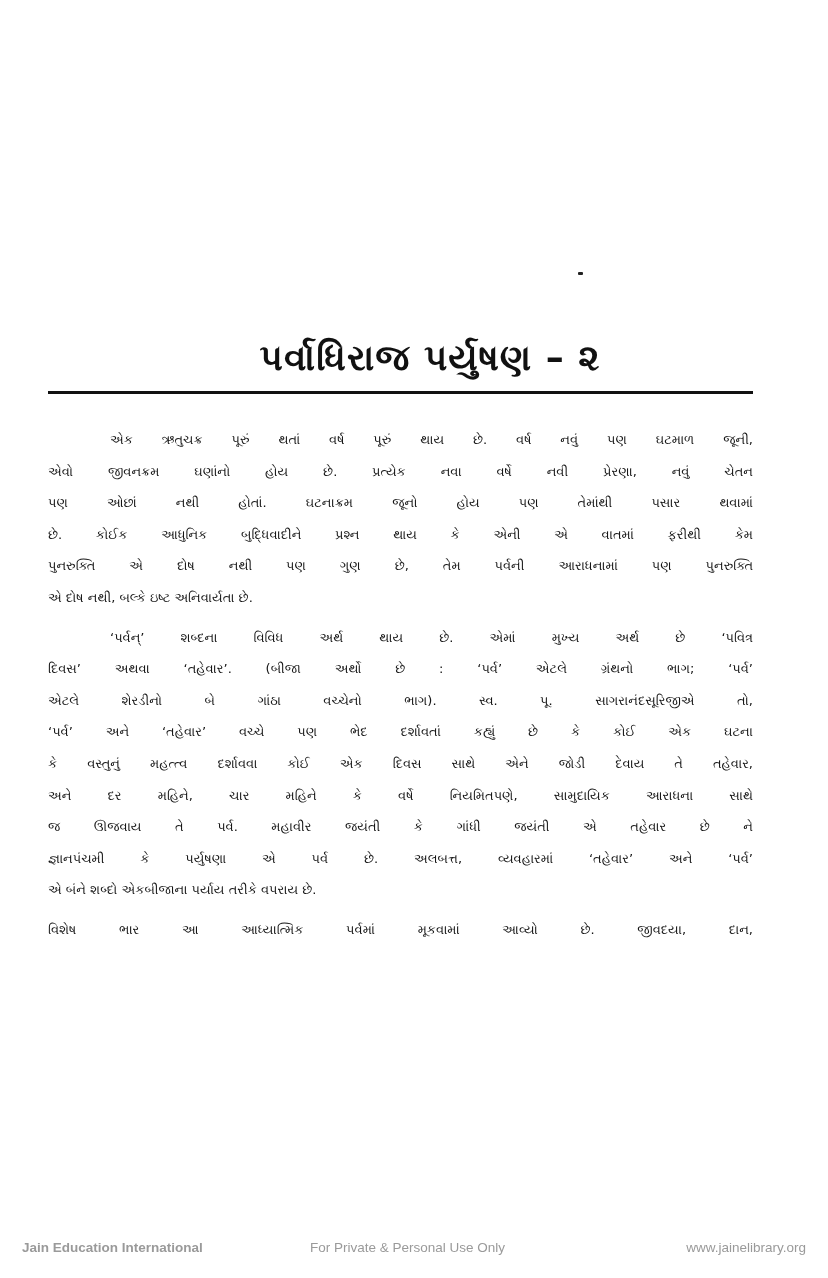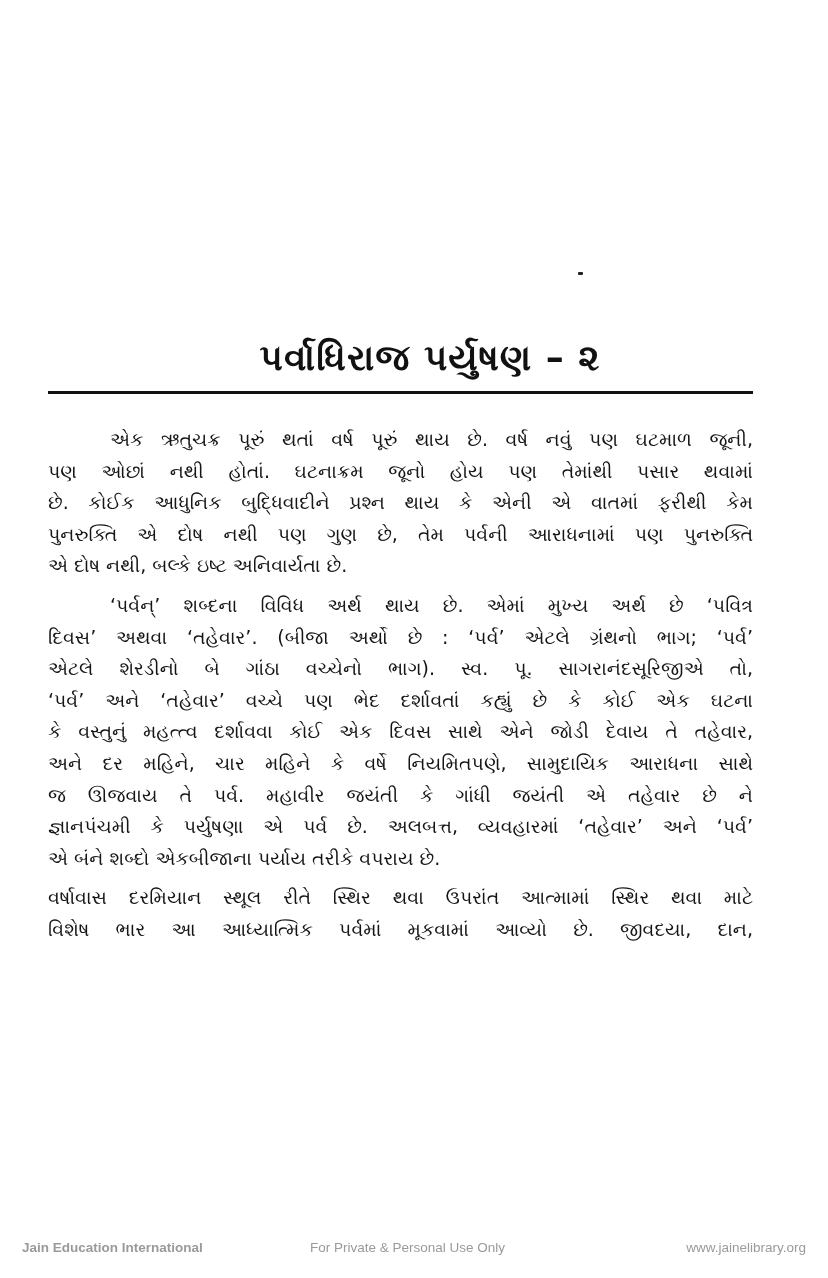--- a/index.html
+++ b/index.html
@@ -50,21 +50,21 @@
       top: 391px;
       width: 705px;
       height: 3px;
       background: #111;
     }
     .body-text {
       position: absolute;
       left: 48px;
       top: 424px;
       width: 705px;
-      font-size: 19px;
+      font-size: 13px;
       line-height: 31.6px;
       text-align: justify;
       text-align-last: left;
       color: #151515;
     }
     .line {
       display: block;
       white-space: nowrap;
       text-align: justify;
       text-align-last: justify;
@@ -100,20 +100,21 @@
 
   <div class="stray-dot"></div>
 
   <h1 class="chapter-title" style="margin:4px;">પર્વાધિરાજ પર્યુષણ – ૨</h1>
   <div class="title-rule"></div>
 
   <div class="body-text">
 
     <div class="paragraph">
       <span class="line indent">એક ઋતુચક્ર પૂરું થતાં વર્ષ પૂરું થાય છે. વર્ષ નવું પણ ઘટમાળ જૂની,</span>
+      <span class="line">એવો જીવનક્રમ ઘણાંનો હોય છે. પ્રત્યેક નવા વર્ષે નવી પ્રેરણા, નવું ચેતન</span>
       <span class="line">પણ ઓછાં નથી હોતાં. ઘટનાક્રમ જૂનો હોય પણ તેમાંથી પસાર થવામાં</span>
       <span class="line">છે. કોઈક આધુનિક બુદ્ધિવાદીને પ્રશ્ન થાય કે એની એ વાતમાં ફરીથી કેમ</span>
       <span class="line">પુનરુક્તિ એ દોષ નથી પણ ગુણ છે, તેમ પર્વની આરાધનામાં પણ પુનરુક્તિ</span>
       <span class="line last">એ દોષ નથી, બલ્કે ઇષ્ટ અનિવાર્યતા છે.</span>
     </div>
 
     <div class="para-gap"></div>
 
     <div class="paragraph">
       <span class="line indent">‘પર્વન્’ શબ્દના વિવિધ અર્થ થાય છે. એમાં મુખ્ય અર્થ છે ‘પવિત્ર</span>
@@ -123,21 +124,20 @@
       <span class="line">કે વસ્તુનું મહત્ત્વ દર્શાવવા કોઈ એક દિવસ સાથે એને જોડી દેવાય તે તહેવાર,</span>
       <span class="line">અને દર મહિને, ચાર મહિને કે વર્ષે નિયમિતપણે, સામુદાયિક આરાધના સાથે</span>
       <span class="line">જ ઊજવાય તે પર્વ. મહાવીર જયંતી કે ગાંધી જયંતી એ તહેવાર છે ને</span>
       <span class="line">જ્ઞાનપંચમી કે પર્યુષણા એ પર્વ છે. અલબત્ત, વ્યવહારમાં ‘તહેવાર’ અને ‘પર્વ’</span>
       <span class="line last">એ બંને શબ્દો એકબીજાના પર્યાય તરીકે વપરાય છે.</span>
     </div>
 
     <div class="para-gap"></div>
 
     <div class="paragraph">
-      <span class="line">વર્ષાવાસ દરમિયાન સ્થૂલ રીતે સ્થિર થવા ઉપરાંત આત્મામાં સ્થિર થવા માટે</span>
       <span class="line">વિશેષ ભાર આ આધ્યાત્મિક પર્વમાં મૂકવામાં આવ્યો છે. જીવદયા, દાન,</span>
     </div>
 
   </div>
 
   <div class="footer">
     <span class="footer-left">Jain Education International</span>
     <span class="footer-center">For Private &amp; Personal Use Only</span>
     <span class="footer-right">www.jainelibrary.org</span>
   </div>

